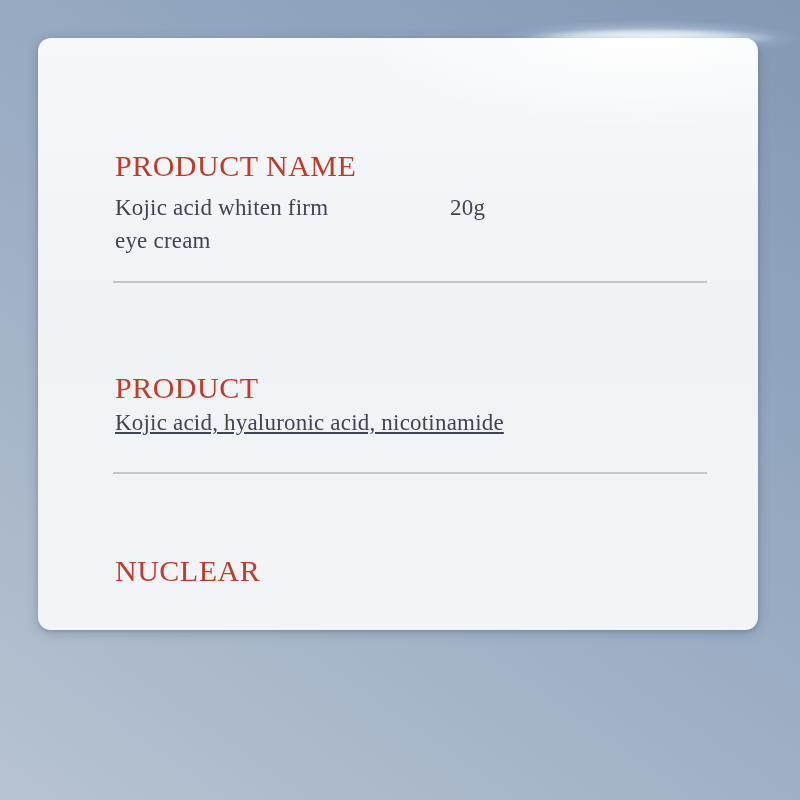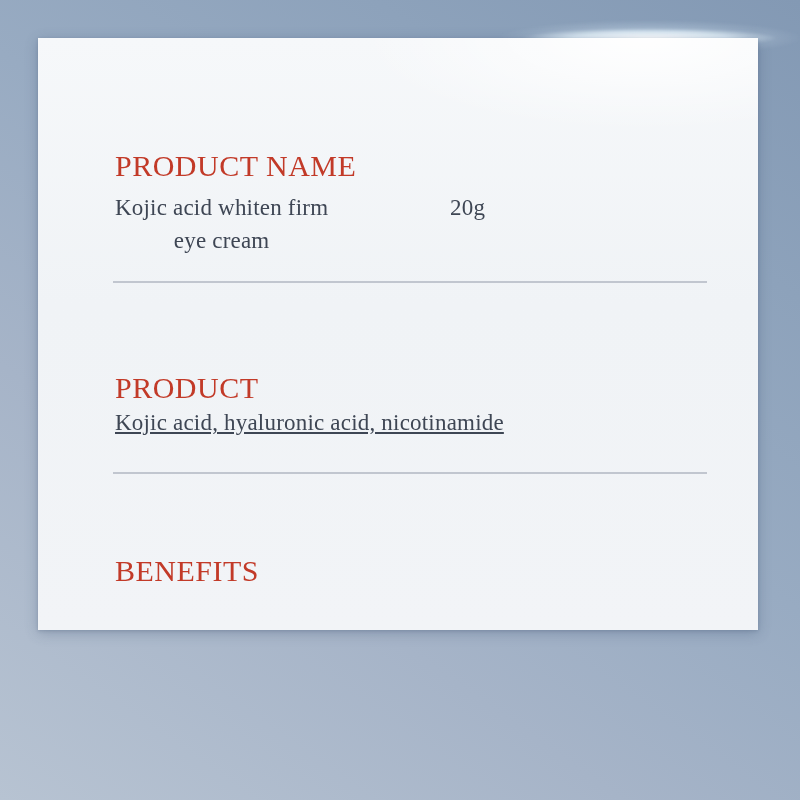--- a/index.html
+++ b/index.html
@@ -34,21 +34,21 @@
       radial-gradient(ellipse 220px 26px at 50% 50%, rgba(226,242,254,0.55) 0%, rgba(190,215,240,0) 70%);
     filter: blur(1px);
     z-index: 1;
   }
   .card {
     position: absolute;
     left: 38px;
     top: 38px;
     width: 720px;
     height: 592px;
-    border-radius: 0;
+    border-radius: 13px;
     background:
       radial-gradient(ellipse 460px 150px at 84% 0%, rgba(255,255,255,0.95) 0%, rgba(255,255,255,0) 62%),
       linear-gradient(180deg, #f6f8fa 0%, #f0f3f6 45%, #f2f4f7 100%);
     box-shadow: 0 3px 12px rgba(55,75,105,0.30), 0 1px 3px rgba(55,75,105,0.20);
     z-index: 2;
   }
   .heading {
     position: absolute;
     font-size: 30px;
     line-height: 30px;
@@ -60,21 +60,21 @@
   .body-text {
     position: absolute;
     font-size: 23px;
     font-weight: 400;
     letter-spacing: 0.2px;
     color: #3e4654;
     white-space: pre;
   }
   .h-product  { left: 77px;  top: 88px;  }
   .h-spec     { left: 412px; top: 88px;  }
-  .t-product  { left: 77px;  top: 130px; line-height: 33px; text-align: center; }
+  .t-product  { left: 77px;  top: 130px; line-height: 33px; }
   .t-spec     { left: 412px; top: 130px; line-height: 33px; }
   .divider {
     position: absolute;
     left: 75px;
     width: 594px;
     height: 2px;
     margin: 0;
     border: none;
     background: #c1c6cf;
   }
@@ -99,16 +99,16 @@
 
     <p class="body-text t-spec">20g</p>
 
     <hr class="divider d1">
 
     <h2 class="heading h-nuclear">PRODUCT</h2>
     <p class="body-text t-nuclear">Kojic acid, hyaluronic acid, nicotinamide</p>
 
     <hr class="divider d2">
 
-    <h2 class="heading h-benefits">BENEFITS</h2>
+    <h2 class="heading h-benefits">NUCLEAR</h2>
 
   </div>
 </div>
 
 </body></html>

